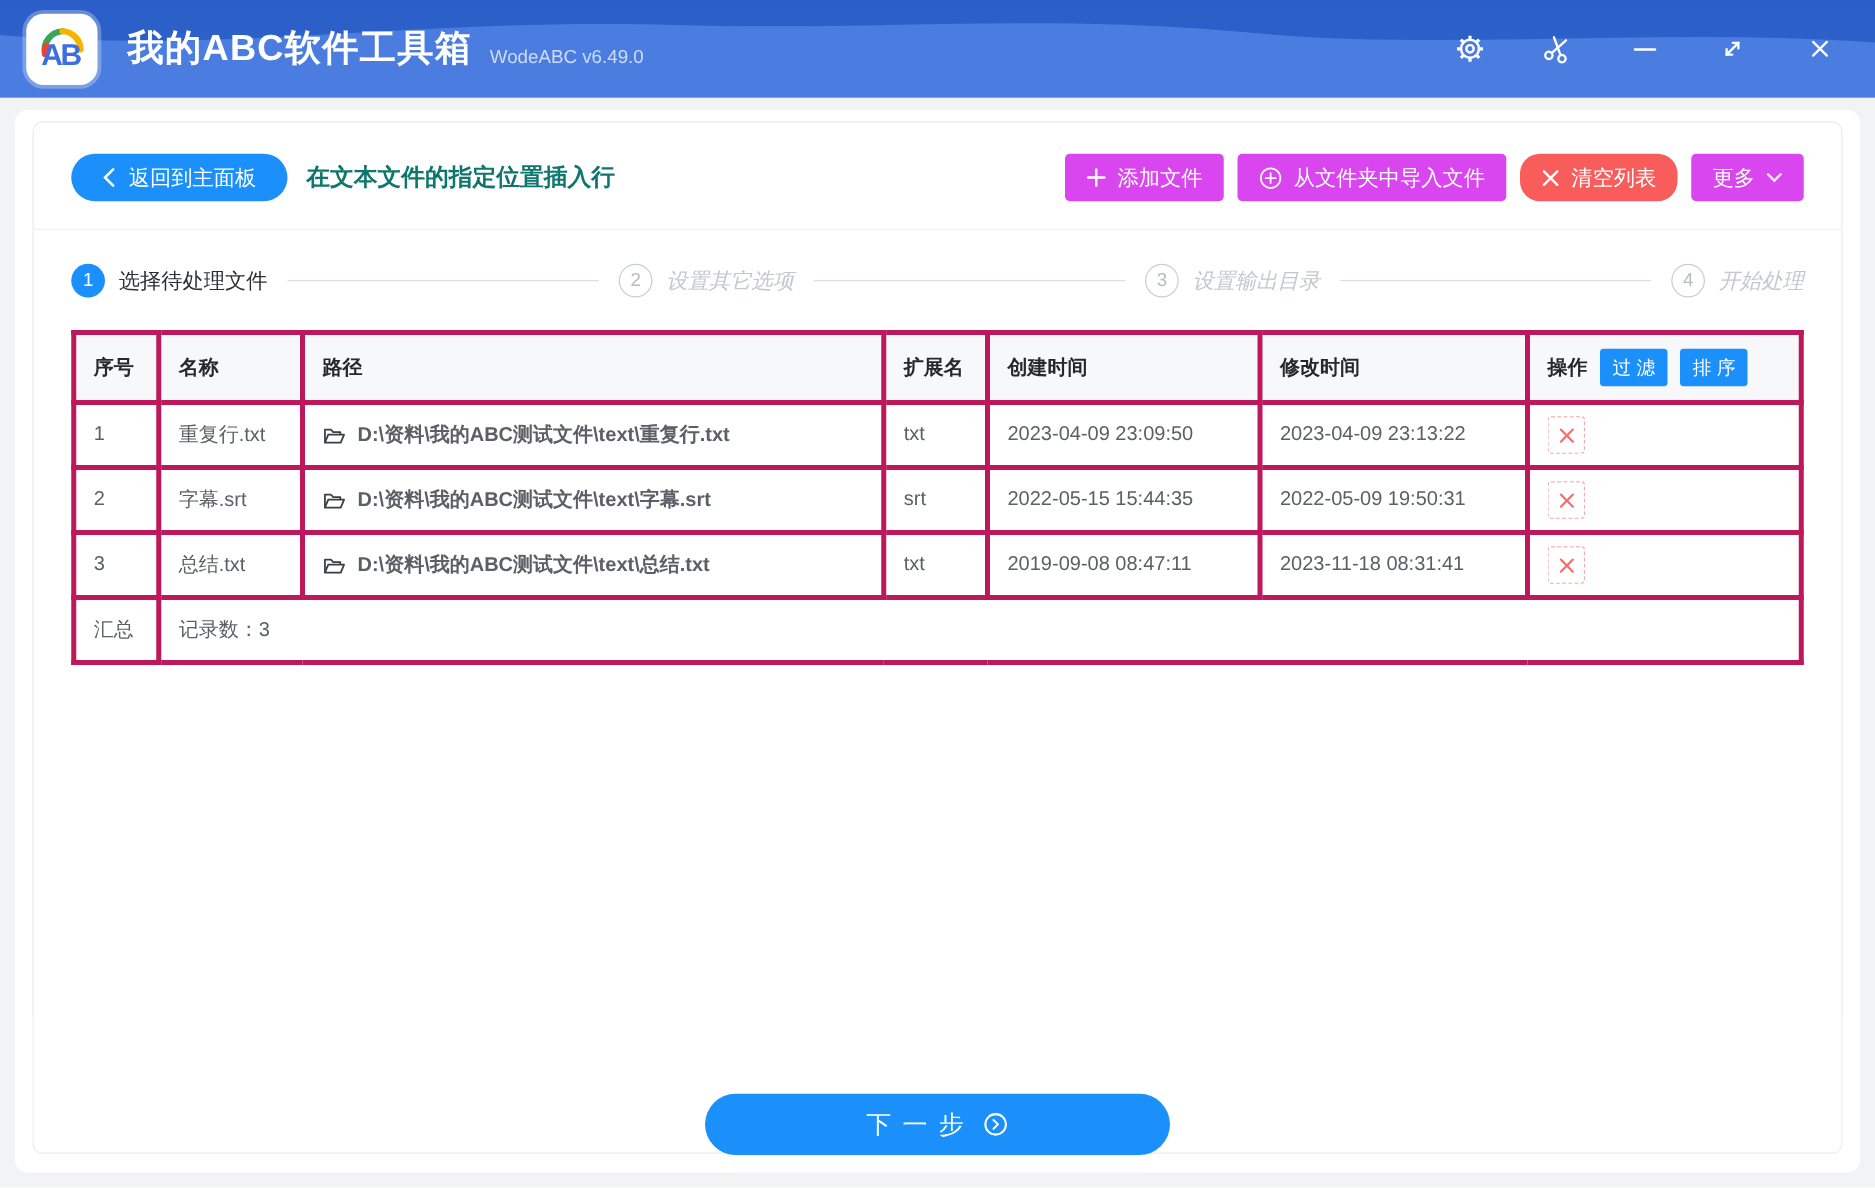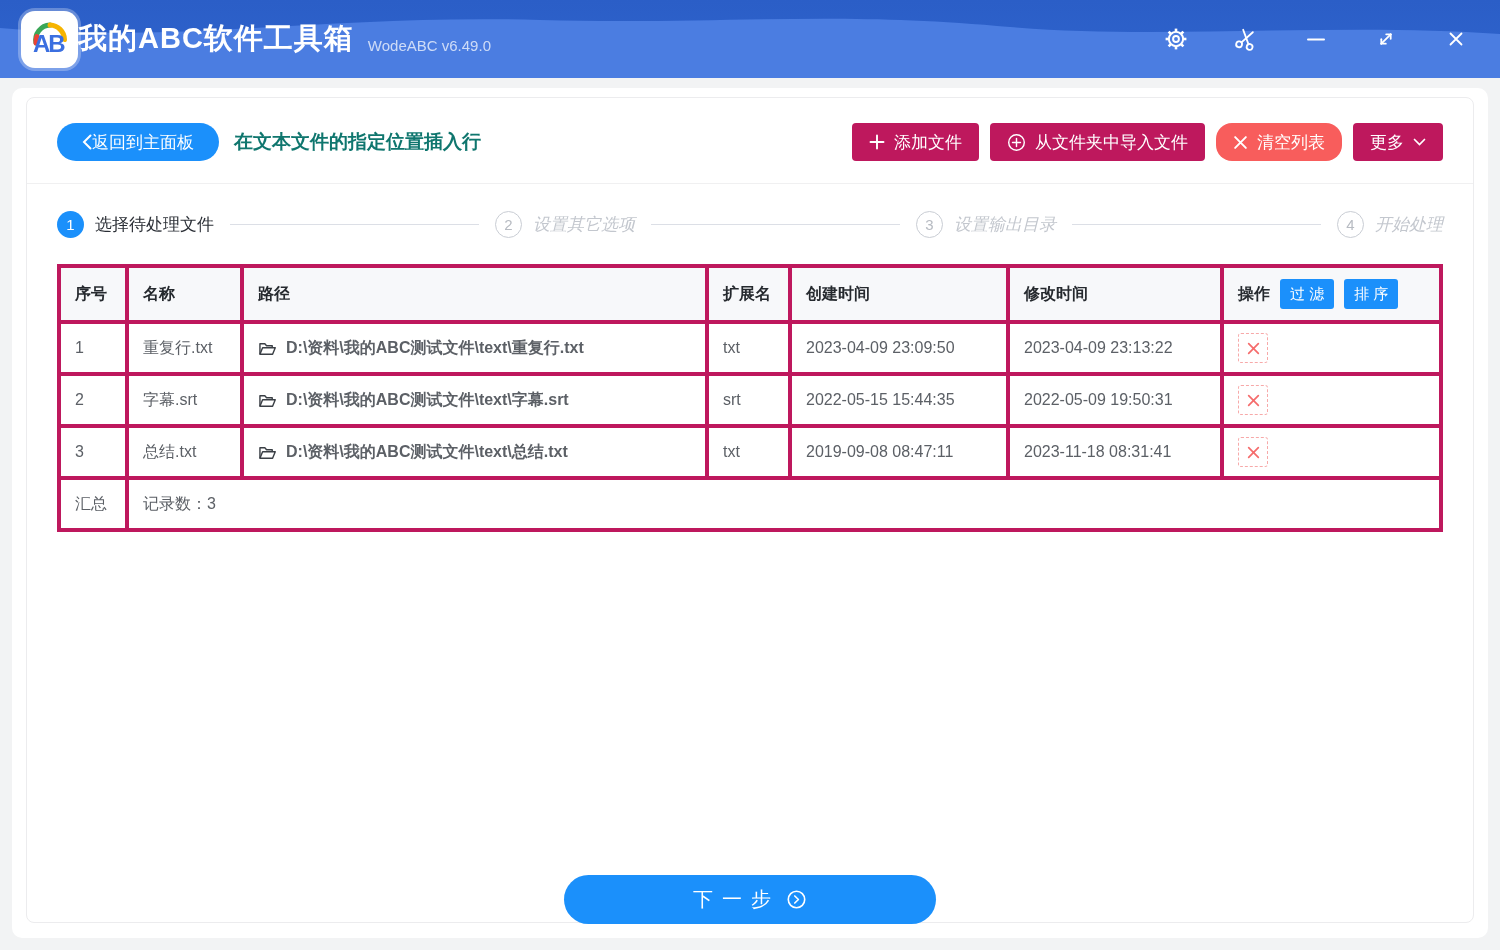--- a/index.html
+++ b/index.html
@@ -17,44 +17,44 @@
     background:linear-gradient(180deg,#2b5ec7 0%,#2f64cd 100%);
     display:flex; align-items:center; overflow:hidden;
   }
   .titlebar svg.wave{ position:absolute; left:0; top:0; width:100%; height:78px; }
   .tb-content{ position:relative; z-index:2; display:flex; align-items:center; width:100%; }
   .logo{
     width:57px; height:57px; background:#fff; border-radius:14px;
     margin-left:21px; display:flex; align-items:center; justify-content:center;
     box-shadow:0 0 0 3px rgba(255,255,255,.28);
   }
-  .app-title{ font-size:29px; font-weight:bold; color:#fff; letter-spacing:1px; }
+  .app-title{ font-size:29px; font-weight:bold; color:#fff; margin-left:24px; letter-spacing:1px; }
   .app-version{ font-size:15px; color:rgba(255,255,255,.72); margin-left:14px; margin-top:12px; }
   .win-icons{ margin-left:auto; display:flex; align-items:center; gap:30px; padding-right:24px; }
   .win-icon{ width:40px; height:40px; display:flex; align-items:center; justify-content:center; cursor:pointer; }
 
   
   .body-area{ height:872px; padding:10px 12px 12px; }
   .outer-panel{ background:#fff; border-radius:10px; height:100%; padding:9px 14px 15px; }
   .card{ border:1px solid #ececee; border-radius:8px; height:100%; position:relative; background:#fff; }
 
   
   .toolbar{ display:flex; align-items:center; padding:25px 30px 22px 30px; border-bottom:1px solid #f0f0f1; }
   .back-btn{
     height:38px; border:none; border-radius:19px; background:#1b90fb; color:#fff;
-    font-size:17px; padding:0 25px; display:flex; align-items:center; cursor:pointer;
+    font-size:17px; padding:0 25px; display:flex; align-items:center; gap:11px; cursor:pointer;
     font-family:inherit;
   }
   .page-title{ font-size:19px; font-weight:bold; color:#0f766e; margin-left:15px; }
   .toolbar-actions{ margin-left:auto; display:flex; gap:11px; }
   .btn{
     height:38px; border:none; border-radius:4px; color:#fff; font-size:17px;
     padding:0 17px; display:flex; align-items:center; gap:9px; cursor:pointer; font-family:inherit;
   }
-  .btn-blue{ background:#be185d; }
+  .btn-blue{ background:#d946ef; }
   .btn-red{ background:#f85d5c;border-radius:16px; }
 
   
   .steps{ display:flex; align-items:center; padding:27px 30px 26px 30px; }
   .step{ display:flex; align-items:center; gap:11px; white-space:nowrap; }
   .step-circle{
     width:27px; height:27px; border-radius:50%; display:flex; align-items:center;
     justify-content:center; font-size:15px;
   }
   .step.active .step-circle{ background:#1b90fb; color:#fff; }

